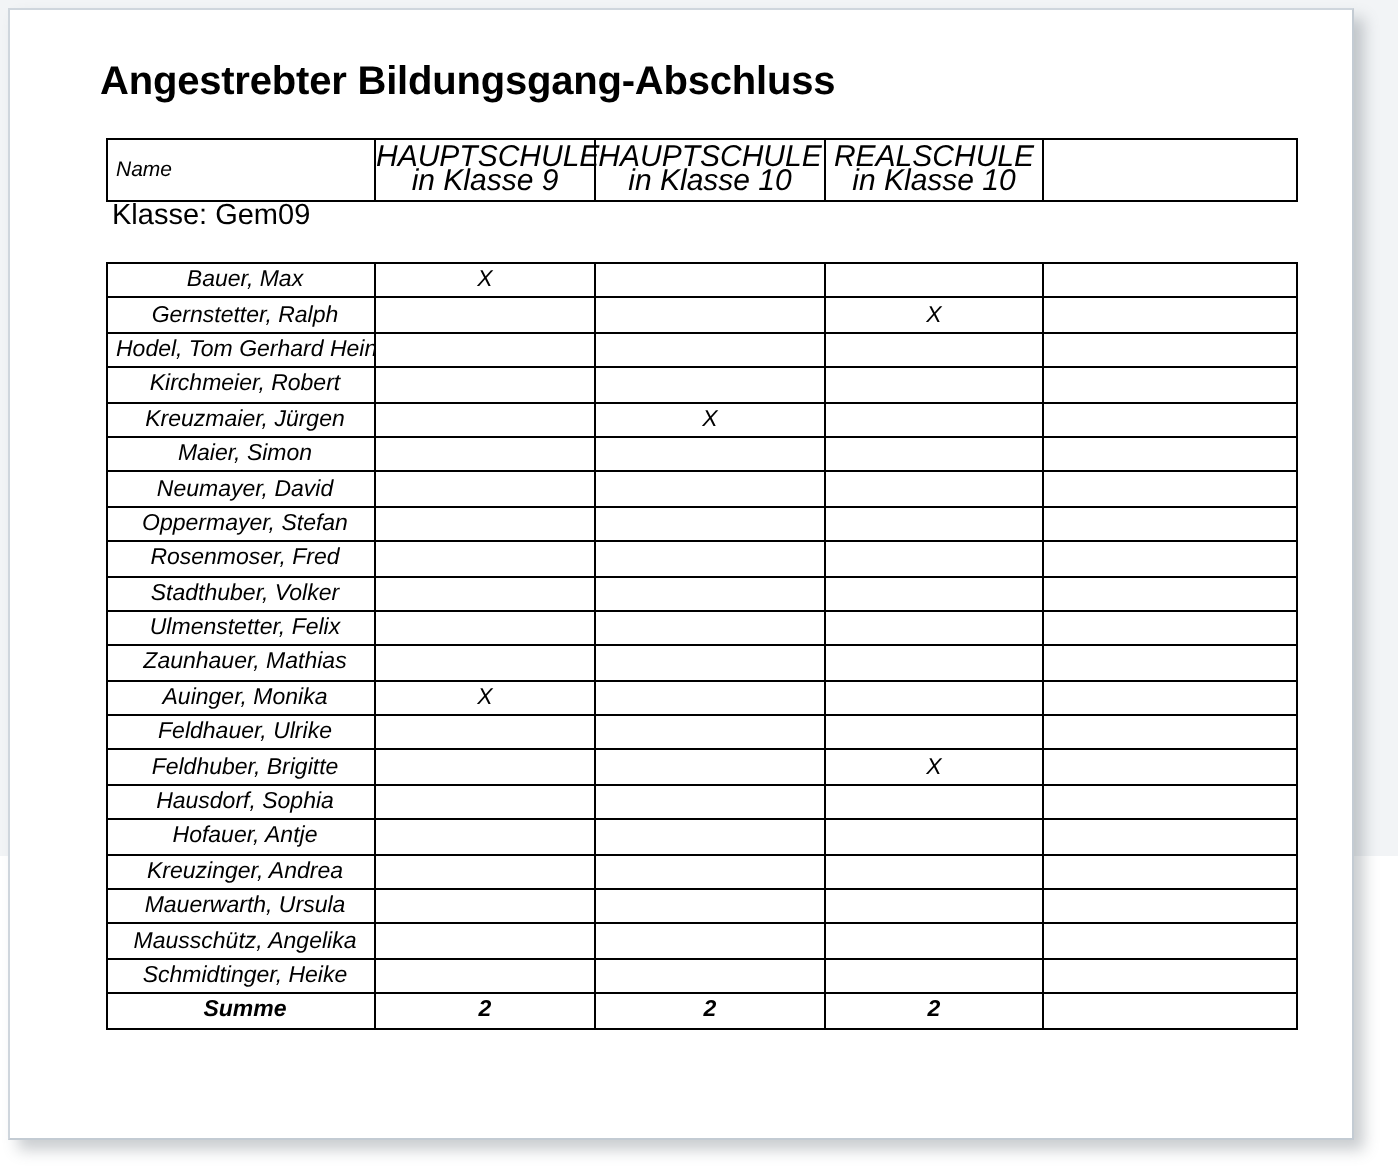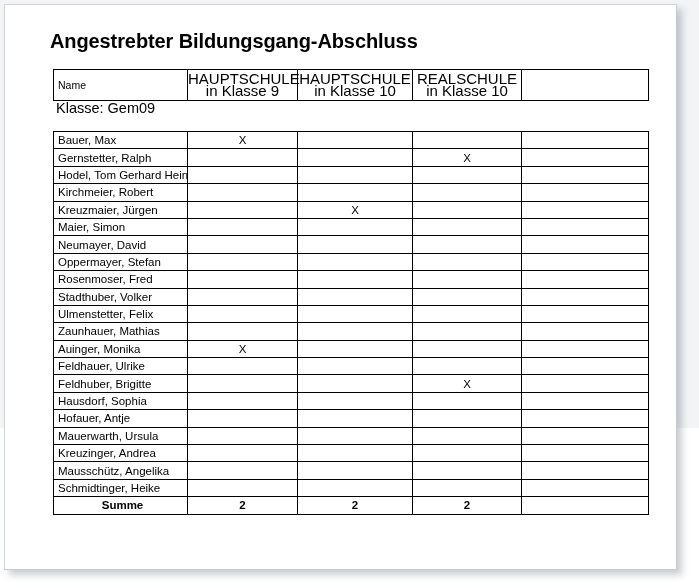--- a/index.html
+++ b/index.html
@@ -53,20 +53,21 @@
     letter-spacing: -0.1px;
     white-space: nowrap;
   }
 
   
   table.grid {
     border-collapse: collapse;
     table-layout: fixed;
     font-size: 11px;
     color: #000000;
+    font-style: italic;
   }
   table.grid td, table.grid th {
     border: 1px solid #000000;
     padding: 0;
     vertical-align: middle;
     font-weight: normal;
     background: #ffffff;
   }
 
   #header-table {
@@ -106,21 +107,21 @@
     position: absolute;
     left: 48px;
     top: 126px;
     width: 595px;
   }
   #body-table td {
     height: 16.4px;
     font-size: 11.5px;
   }
   td.name-cell {
-    text-align: left;
+    text-align: center;
     padding-left: 4px !important;
     white-space: nowrap;
     overflow: hidden;
   }
   td.name-cell.shrink {
     font-size: 8.6px;
   }
   td.mark-cell {
     text-align: center;
     font-size: 11px;
@@ -303,28 +304,28 @@
               <td class="mark-cell"></td>
             </tr>
             <tr>
               <td class="name-cell">Hofauer, Antje</td>
               <td class="mark-cell"></td>
               <td class="mark-cell"></td>
               <td class="mark-cell"></td>
               <td class="mark-cell"></td>
             </tr>
             <tr>
+              <td class="name-cell">Kreuzinger, Andrea</td>
+              <td class="mark-cell"></td>
+              <td class="mark-cell"></td>
+              <td class="mark-cell"></td>
+              <td class="mark-cell"></td>
+            </tr>
+            <tr>
               <td class="name-cell">Mauerwarth, Ursula</td>
-              <td class="mark-cell"></td>
-              <td class="mark-cell"></td>
-              <td class="mark-cell"></td>
-              <td class="mark-cell"></td>
-            </tr>
-            <tr>
-              <td class="name-cell">Kreuzinger, Andrea</td>
               <td class="mark-cell"></td>
               <td class="mark-cell"></td>
               <td class="mark-cell"></td>
               <td class="mark-cell"></td>
             </tr>
             <tr>
               <td class="name-cell">Mausschütz, Angelika</td>
               <td class="mark-cell"></td>
               <td class="mark-cell"></td>
               <td class="mark-cell"></td>

